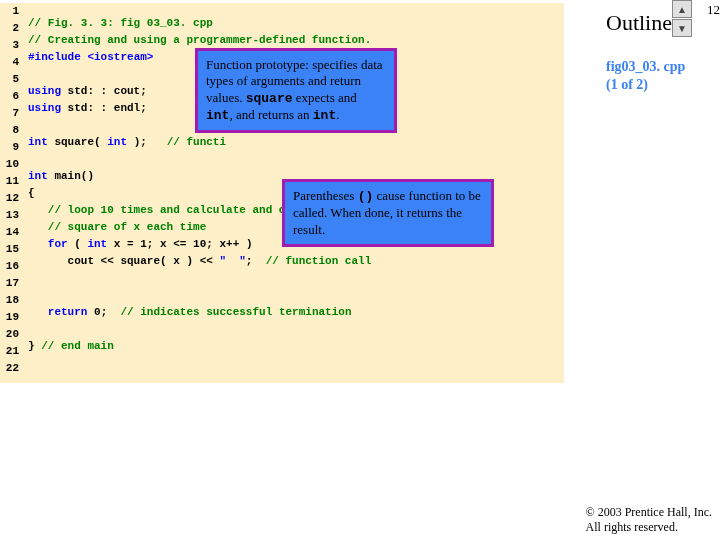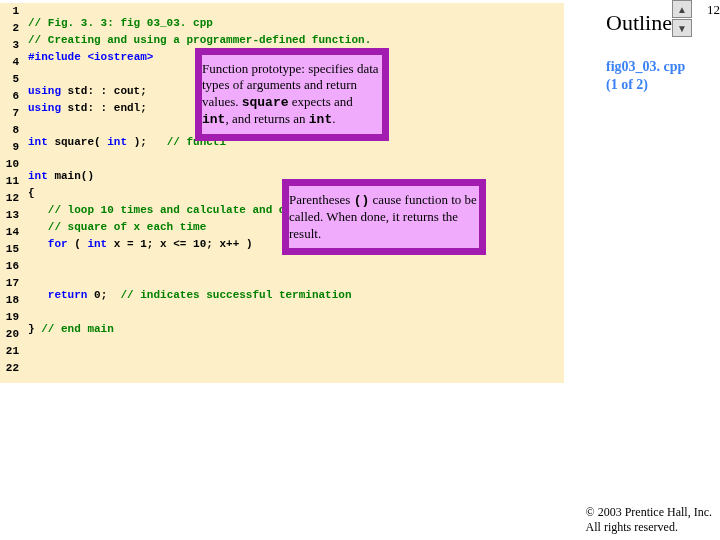--- a/index.html
+++ b/index.html
@@ -6,21 +6,21 @@
   .slide{position:relative;width:720px;height:540px}
   .codeblock{position:absolute;left:0;top:3px;width:564px;height:380px;background:#fdf0c8;font-family:"Courier New",monospace;font-size:11px;font-weight:bold;line-height:17px}
   .gutter{position:absolute;left:0;top:0;width:22px}
   .line{color:#000;text-align:right;padding-right:3px}
   .code{position:absolute;left:28px;top:12px}
   .row{white-space:pre;color:#000}
   .cmt{color:#008000}
   .kw{color:#0000ff}
   .pp{color:#0000ff}
   .num{color:#000}
-  .callout{position:absolute;background:#f0abfc;border:7px solid #a21caf;padding:6px 0;font-family:"Times New Roman",serif;font-size:13px;font-weight:normal;line-height:1.25}
+  .callout{position:absolute;background:#3b82f6;border:3px solid #a21caf;padding:6px 8px;font-family:"Times New Roman",serif;font-size:13px;font-weight:normal;line-height:1.25}
   .callout .mono{font-family:"Courier New",monospace;font-weight:bold}
   .outline-box{position:absolute;right:-2px;top:0;width:158px}
   .btns{position:absolute;right:30px;top:0}
   .btn{width:18px;height:16px;background:#e0e0e0;border:1px solid #888;margin-bottom:1px;display:flex;align-items:center;justify-content:center;font-size:10px;color:#444}
   .outline-title{position:absolute;left:42px;top:10px;font-size:22px;color:#000}
   .pagenum{position:absolute;right:2px;top:2px;font-size:13px;color:#000}
   .figtitle{position:absolute;left:42px;top:58px;font-size:14px;color:#3b82f6;font-weight:bold;line-height:1.3}
   .copyright{position:absolute;right:8px;bottom:6px;font-size:12px;color:#000;text-align:left;line-height:1.2}
 </style>
 </head>
@@ -61,20 +61,21 @@
       <div class="row"><span class="kw">using </span><span>std: : cout;</span></div>
       <div class="row"><span class="kw">using </span><span>std: : endl;</span></div>
       <div class="row">&nbsp;</div>
       <div class="row"><span class="kw">int</span><span> square( </span><span class="kw">int</span><span> );   </span><span class="cmt">// functi</span></div>
       <div class="row">&nbsp;</div>
       <div class="row"><span class="kw">int</span><span> main()</span></div>
       <div class="row"><span>{</span></div>
       <div class="row"><span class="cmt">   // loop 10 times and calculate and ou</span></div>
       <div class="row"><span class="cmt">   // square of x each time</span></div>
       <div class="row"><span class="kw">   for</span><span> ( </span><span class="kw">int</span><span> x = </span><span class="num">1</span><span>; x &lt;= </span><span class="num">10</span><span>; x++ )</span></div>
+      <div class="row"><span>      cout &lt;&lt; square( x ) &lt;&lt; </span><span class="kw">"  "</span><span>;  </span><span class="cmt">// function call</span></div>
       <div class="row">&nbsp;</div>
       <div class="row">&nbsp;</div>
       <div class="row"><span class="kw">   return</span><span> </span><span class="num">0</span><span>;  </span><span class="cmt">// indicates successful termination</span></div>
       <div class="row">&nbsp;</div>
       <div class="row"><span>} </span><span class="cmt">// end main</span></div>
     </div>
 
     <div class="callout" style="left:195px;top:45px;width:180px">
       <span>Function prototype: specifies data types of arguments and return values. </span><span class="mono">square</span><span> expects and </span><span class="mono">int</span><span>, and returns an </span><span class="mono">int</span><span>.</span>
     </div>

